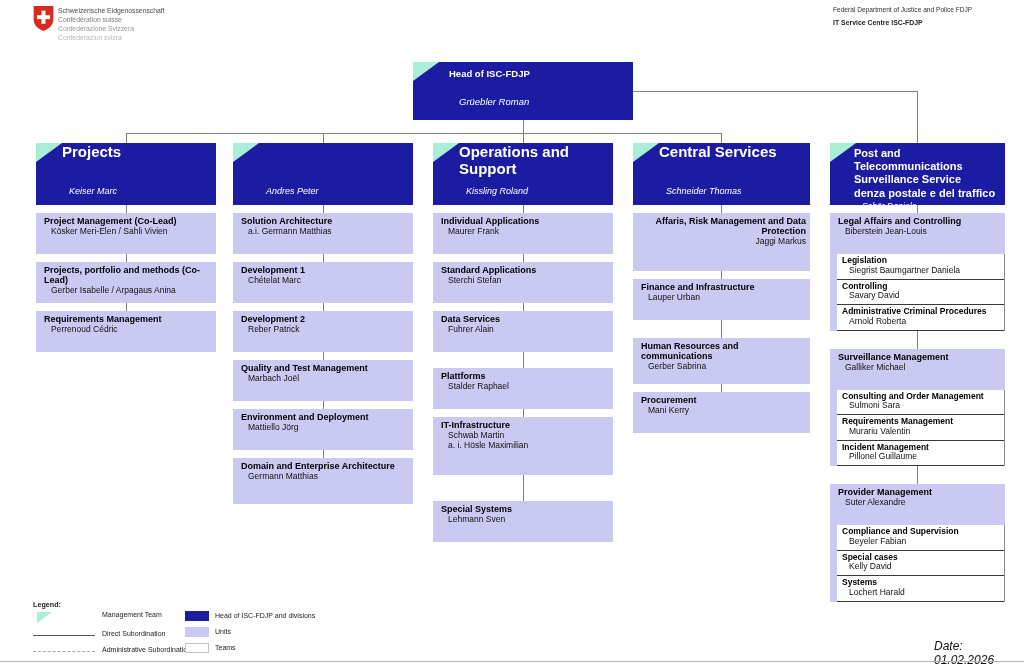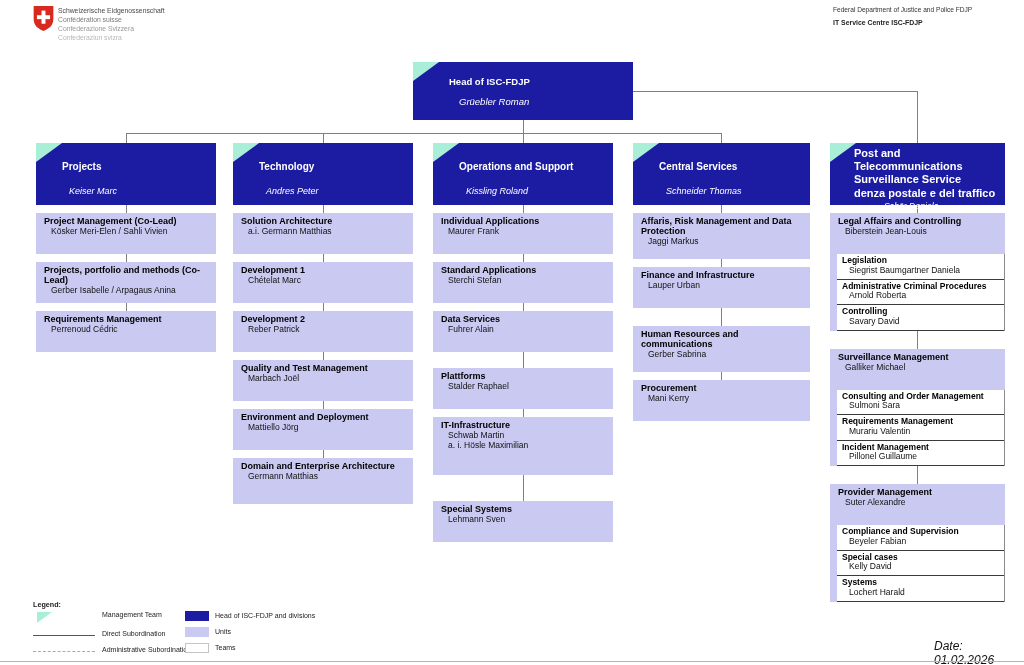--- a/index.html
+++ b/index.html
@@ -12,35 +12,35 @@
   .swiss-text{position:absolute;left:58px;top:6px;font-size:6.8px;line-height:9px;}
   .s1{color:#4a4a4a}.s2{color:#7a7a7a}.s3{color:#999}.s4{color:#b8b8b8}
   .dept{position:absolute;left:833px;top:6px;font-size:6.6px;color:#333;}
   .org{position:absolute;left:833px;top:19px;font-size:6.9px;font-weight:bold;color:#222;}
 
   
   .navy{background:#1c1ca3;color:#fff;}
   .box-tri{position:absolute;top:0;left:0;width:0;height:0;
            border-top:19px solid #a9efd8;border-right:26px solid transparent;}
   .head-box{position:absolute;left:413px;top:62px;width:220px;height:58px;}
-  .head-title{padding:14px 0 0 36px;font-size:9.5px;font-weight:bold;}
+  .head-title{padding:6px 0 0 36px;font-size:9.5px;font-weight:bold;}
   .head-name{position:absolute;left:46px;top:34px;font-style:italic;font-size:9.5px;}
 
   .col{position:absolute;top:143px;display:flex;flex-direction:column;align-items:stretch;}
   .col1{left:36px;width:180px;}
   .col2{left:233px;width:180px;}
   .col3{left:433px;width:180px;}
   .col4{left:633px;width:177px;}
   .col5{left:830px;width:175px;}
 
   .div-head{position:relative;height:62px;background:#1c1ca3;color:#fff;flex:none;}
-  .div-title{padding:18px 4px 0 26px;font-weight:bold;font-size:10px;line-height:1.15;}
+  .div-title{padding:0 4px 0 26px;font-weight:bold;font-size:15px;line-height:1.15;}
   .div-name{position:absolute;left:33px;bottom:9px;font-style:italic;font-size:9px;}
   .div-head.tall .div-title{padding:4px 2px 0 24px;font-size:11px;line-height:1.2;}
-  .div-head.tall .div-name{position:static;padding-left:32px;font-size:8.7px;margin-top:1px;margin-left:22px;}
+  .div-head.tall .div-name{position:static;padding-left:32px;font-size:8.7px;margin-top:1px;}
 
   .conn{width:1px;height:8px;background:#808080;align-self:center;flex:none;}
   .conn.tall{height:18px;}
 
   .unit{position:relative;height:41px;background:#c9c9f1;flex:none;box-sizing:border-box;
         padding:3px 4px 0 8px;overflow:hidden;}
   .u-title{font-weight:bold;font-size:9px;line-height:1.13;color:#000;}
   .u-person{font-size:8.5px;line-height:1.18;padding-left:7px;color:#111;}
 
   .teams{background:#fff;border-left:7px solid #c9c9f1;border-right:1px solid #8a8a8a;flex:none;}
@@ -119,21 +119,20 @@
     <div class="conn"></div>
     <div class="unit">
       <div class="u-title">Requirements Management</div>
       <div class="u-person">Perrenoud Cédric</div>
     </div>
   </div>
 
   <div class="col col2">
     <div class="div-head">
       <span class="box-tri"></span>
-      <div class="div-title">Technology</div>
       <div class="div-name">Andres Peter</div>
     </div>
     <div class="conn"></div>
     <div class="unit">
       <div class="u-title">Solution Architecture</div>
       <div class="u-person">a.i. Germann Matthias</div>
     </div>
     <div class="conn"></div>
     <div class="unit">
       <div class="u-title">Development 1</div>
@@ -202,21 +201,21 @@
     </div>
   </div>
 
   <div class="col col4">
     <div class="div-head">
       <span class="box-tri"></span>
       <div class="div-title">Central Services</div>
       <div class="div-name">Schneider Thomas</div>
     </div>
     <div class="conn"></div>
-    <div class="unit" style="height:46px;">
+    <div class="unit" style="height:58px;text-align:right;">
       <div class="u-title">Affaris, Risk Management and Data Protection</div>
       <div class="u-person">Jaggi Markus</div>
     </div>
     <div class="conn"></div>
     <div class="unit">
       <div class="u-title">Finance and Infrastructure</div>
       <div class="u-person">Lauper Urban</div>
     </div>
     <div class="conn tall"></div>
     <div class="unit" style="height:46px;">
@@ -245,26 +244,26 @@
     <div class="unit">
       <div class="u-title">Legal Affairs and Controlling</div>
       <div class="u-person">Biberstein Jean-Louis</div>
     </div>
     <div class="teams">
       <div class="team">
         <div class="team-title">Legislation</div>
         <div class="team-person">Siegrist Baumgartner Daniela</div>
       </div>
       <div class="team">
+        <div class="team-title">Controlling</div>
+        <div class="team-person">Savary David</div>
+      </div>
+      <div class="team">
         <div class="team-title">Administrative Criminal Procedures</div>
         <div class="team-person">Arnold Roberta</div>
-      </div>
-      <div class="team">
-        <div class="team-title">Controlling</div>
-        <div class="team-person">Savary David</div>
       </div>
     </div>
 
     <div class="conn tall"></div>
     <div class="unit">
       <div class="u-title">Surveillance Management</div>
       <div class="u-person">Galliker Michael</div>
     </div>
     <div class="teams">
       <div class="team">

